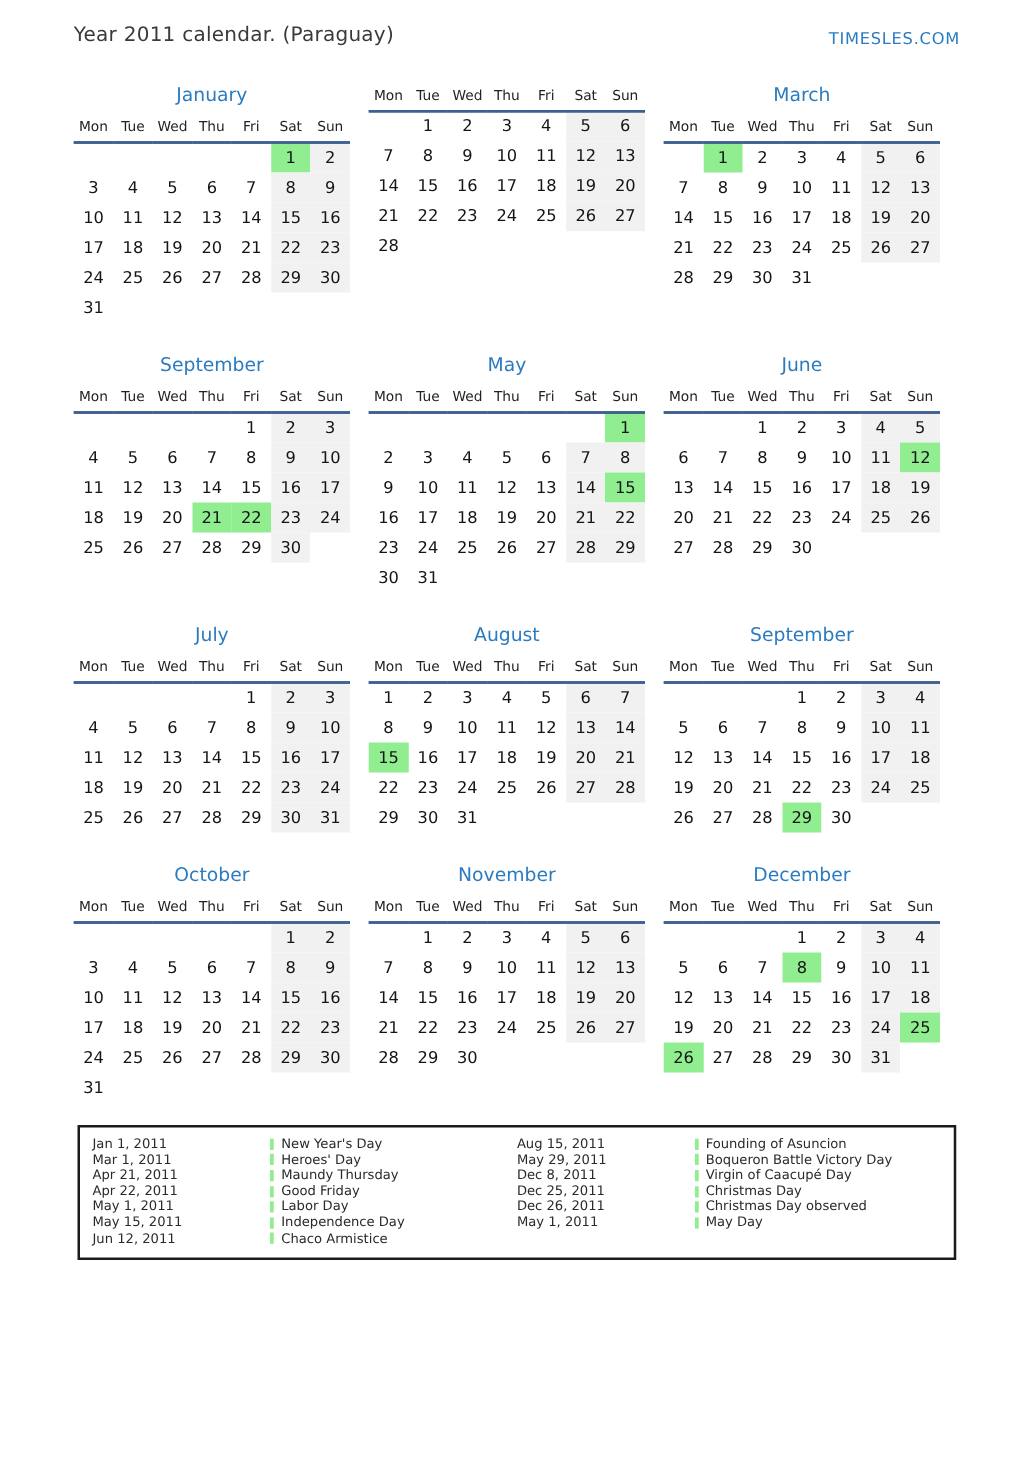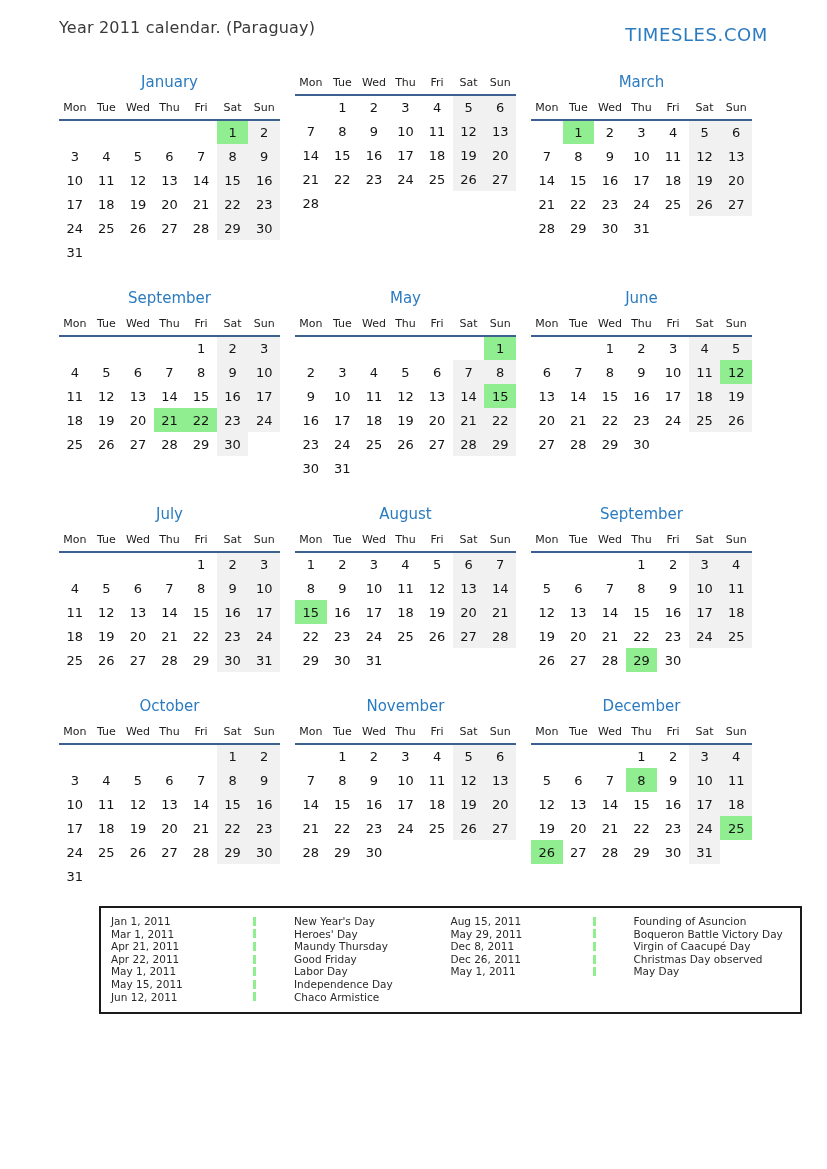--- a/index.html
+++ b/index.html
@@ -16,21 +16,21 @@
     font-family:"DejaVu Sans","Liberation Sans",sans-serif;color:var(--ink);
   }
   .header{
     padding:18px 59px 0 59px;
     display:flex;justify-content:space-between;align-items:flex-start;
   }
   .page-title{
     font-size:16px;font-weight:400;color:#3a3a3a;margin:0;letter-spacing:0.2px;
   }
   .site-link{
-    font-size:18px;color:var(--accent);letter-spacing:0.6px;margin-top:6px;
+    font-size:13px;color:var(--accent);letter-spacing:0.6px;margin-top:6px;
     text-decoration:none;cursor:pointer;
   }
   .months{
     margin:28px 0 0 59px;
     display:grid;grid-template-columns:repeat(3,221px);
     column-gap:15px;row-gap:25px;align-items:start;
   }
   .month-title{
     text-align:center;color:var(--accent);font-size:15px;line-height:18px;
     margin-bottom:7px;cursor:pointer;
@@ -39,28 +39,28 @@
   table.cal thead tr{border-bottom:2px solid var(--line);}
   table.cal th{
     font-size:11px;font-weight:400;color:#222;padding:3px 0 5px 0;text-align:center;
   }
   table.cal td{
     height:24px;text-align:center;font-size:13px;color:#151515;padding:0;
   }
   td.weekend{background:var(--weekend);}
   td.holiday{background:var(--green);}
   .legend{
-    margin:18px 0 0 99px;width:703px;min-height:96px;
+    margin:18px 0 0 62px;width:703px;min-height:96px;
     border:2px solid #1b1b1b;padding:7px 10px 9px 10px;
     display:flex;
   }
   .legend-col{flex:1;}
   .legend-row{display:flex;align-items:center;font-size:10.5px;line-height:12.6px;color:#2a2a2a;}
   .ldate{width:142px;flex-shrink:0;}
-  .lname{display:flex;align-items:center;gap:32px;}
+  .lname{display:flex;align-items:center;}
   .bar{width:3px;height:9px;background:var(--green);margin-right:6px;flex-shrink:0;}
 </style>
 </head>
 <body>
 
 <div class="header">
   <h1 class="page-title">Year 2011 calendar. (Paraguay)</h1>
   <a class="site-link">TIMESLES.COM</a>
 </div>
 
@@ -917,20 +917,27 @@
         </span>
       </div>
       <div class="legend-row">
         <span class="ldate">Dec 8, 2011</span>
         <span class="lname">
           <span class="bar"></span>
           <span>Virgin of Caacupé Day</span>
         </span>
       </div>
       <div class="legend-row">
+        <span class="ldate">Dec 25, 2011</span>
+        <span class="lname">
+          <span class="bar"></span>
+          <span>Christmas Day</span>
+        </span>
+      </div>
+      <div class="legend-row">
         <span class="ldate">Dec 26, 2011</span>
         <span class="lname">
           <span class="bar"></span>
           <span>Christmas Day observed</span>
         </span>
       </div>
       <div class="legend-row">
         <span class="ldate">May 1, 2011</span>
         <span class="lname">
           <span class="bar"></span>

